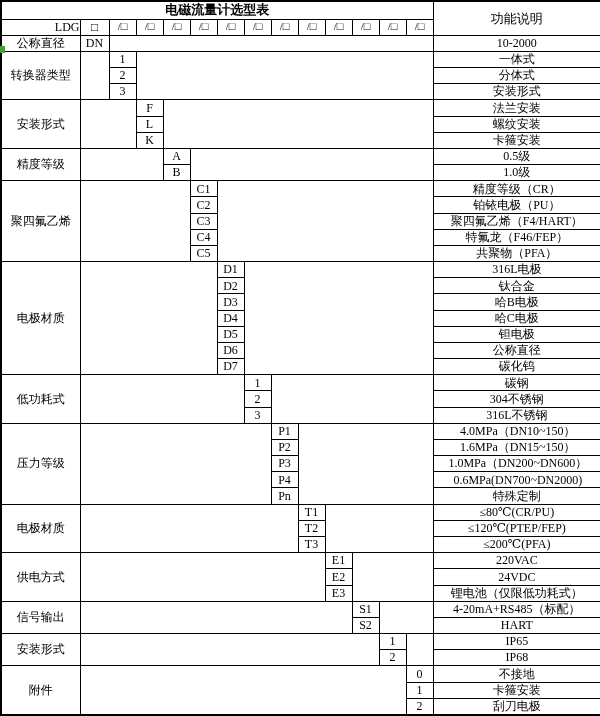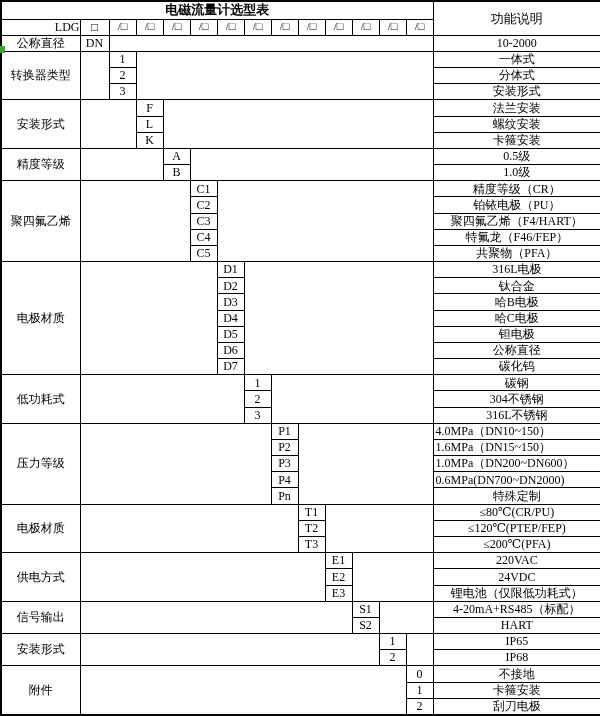--- a/index.html
+++ b/index.html
@@ -7,21 +7,21 @@
          font-family:"Liberation Serif","DejaVu Serif",serif;color:#000;}
   table.sel{border-collapse:collapse;table-layout:fixed;width:600px;height:716px;
             border:2px solid #000;}
   td{border:1px solid #000;padding:0;font-size:12px;text-align:center;
      vertical-align:middle;white-space:nowrap;overflow:hidden;line-height:1.05;}
   td.title{font-size:13px;font-weight:bold;}
   td.fh{font-size:13px;}
   td.lbl{font-size:12px;}
   td.ldg{text-align:right;padding-left:8px;}
   td.slot{font-size:11px;}
-  td.desc-l{text-align:left;padding-left:2px;}
+  td.desc-l{text-align:center;padding-left:2px;}
   .artifact{position:absolute;left:0;top:46px;width:5px;height:7px;background:#3aa33a;}
 </style>
 </head>
 <body>
 
 <div class="sheet">
 <div class="artifact"></div>
 <table class="sel">
 <colgroup>
   <col style="width:79px">

